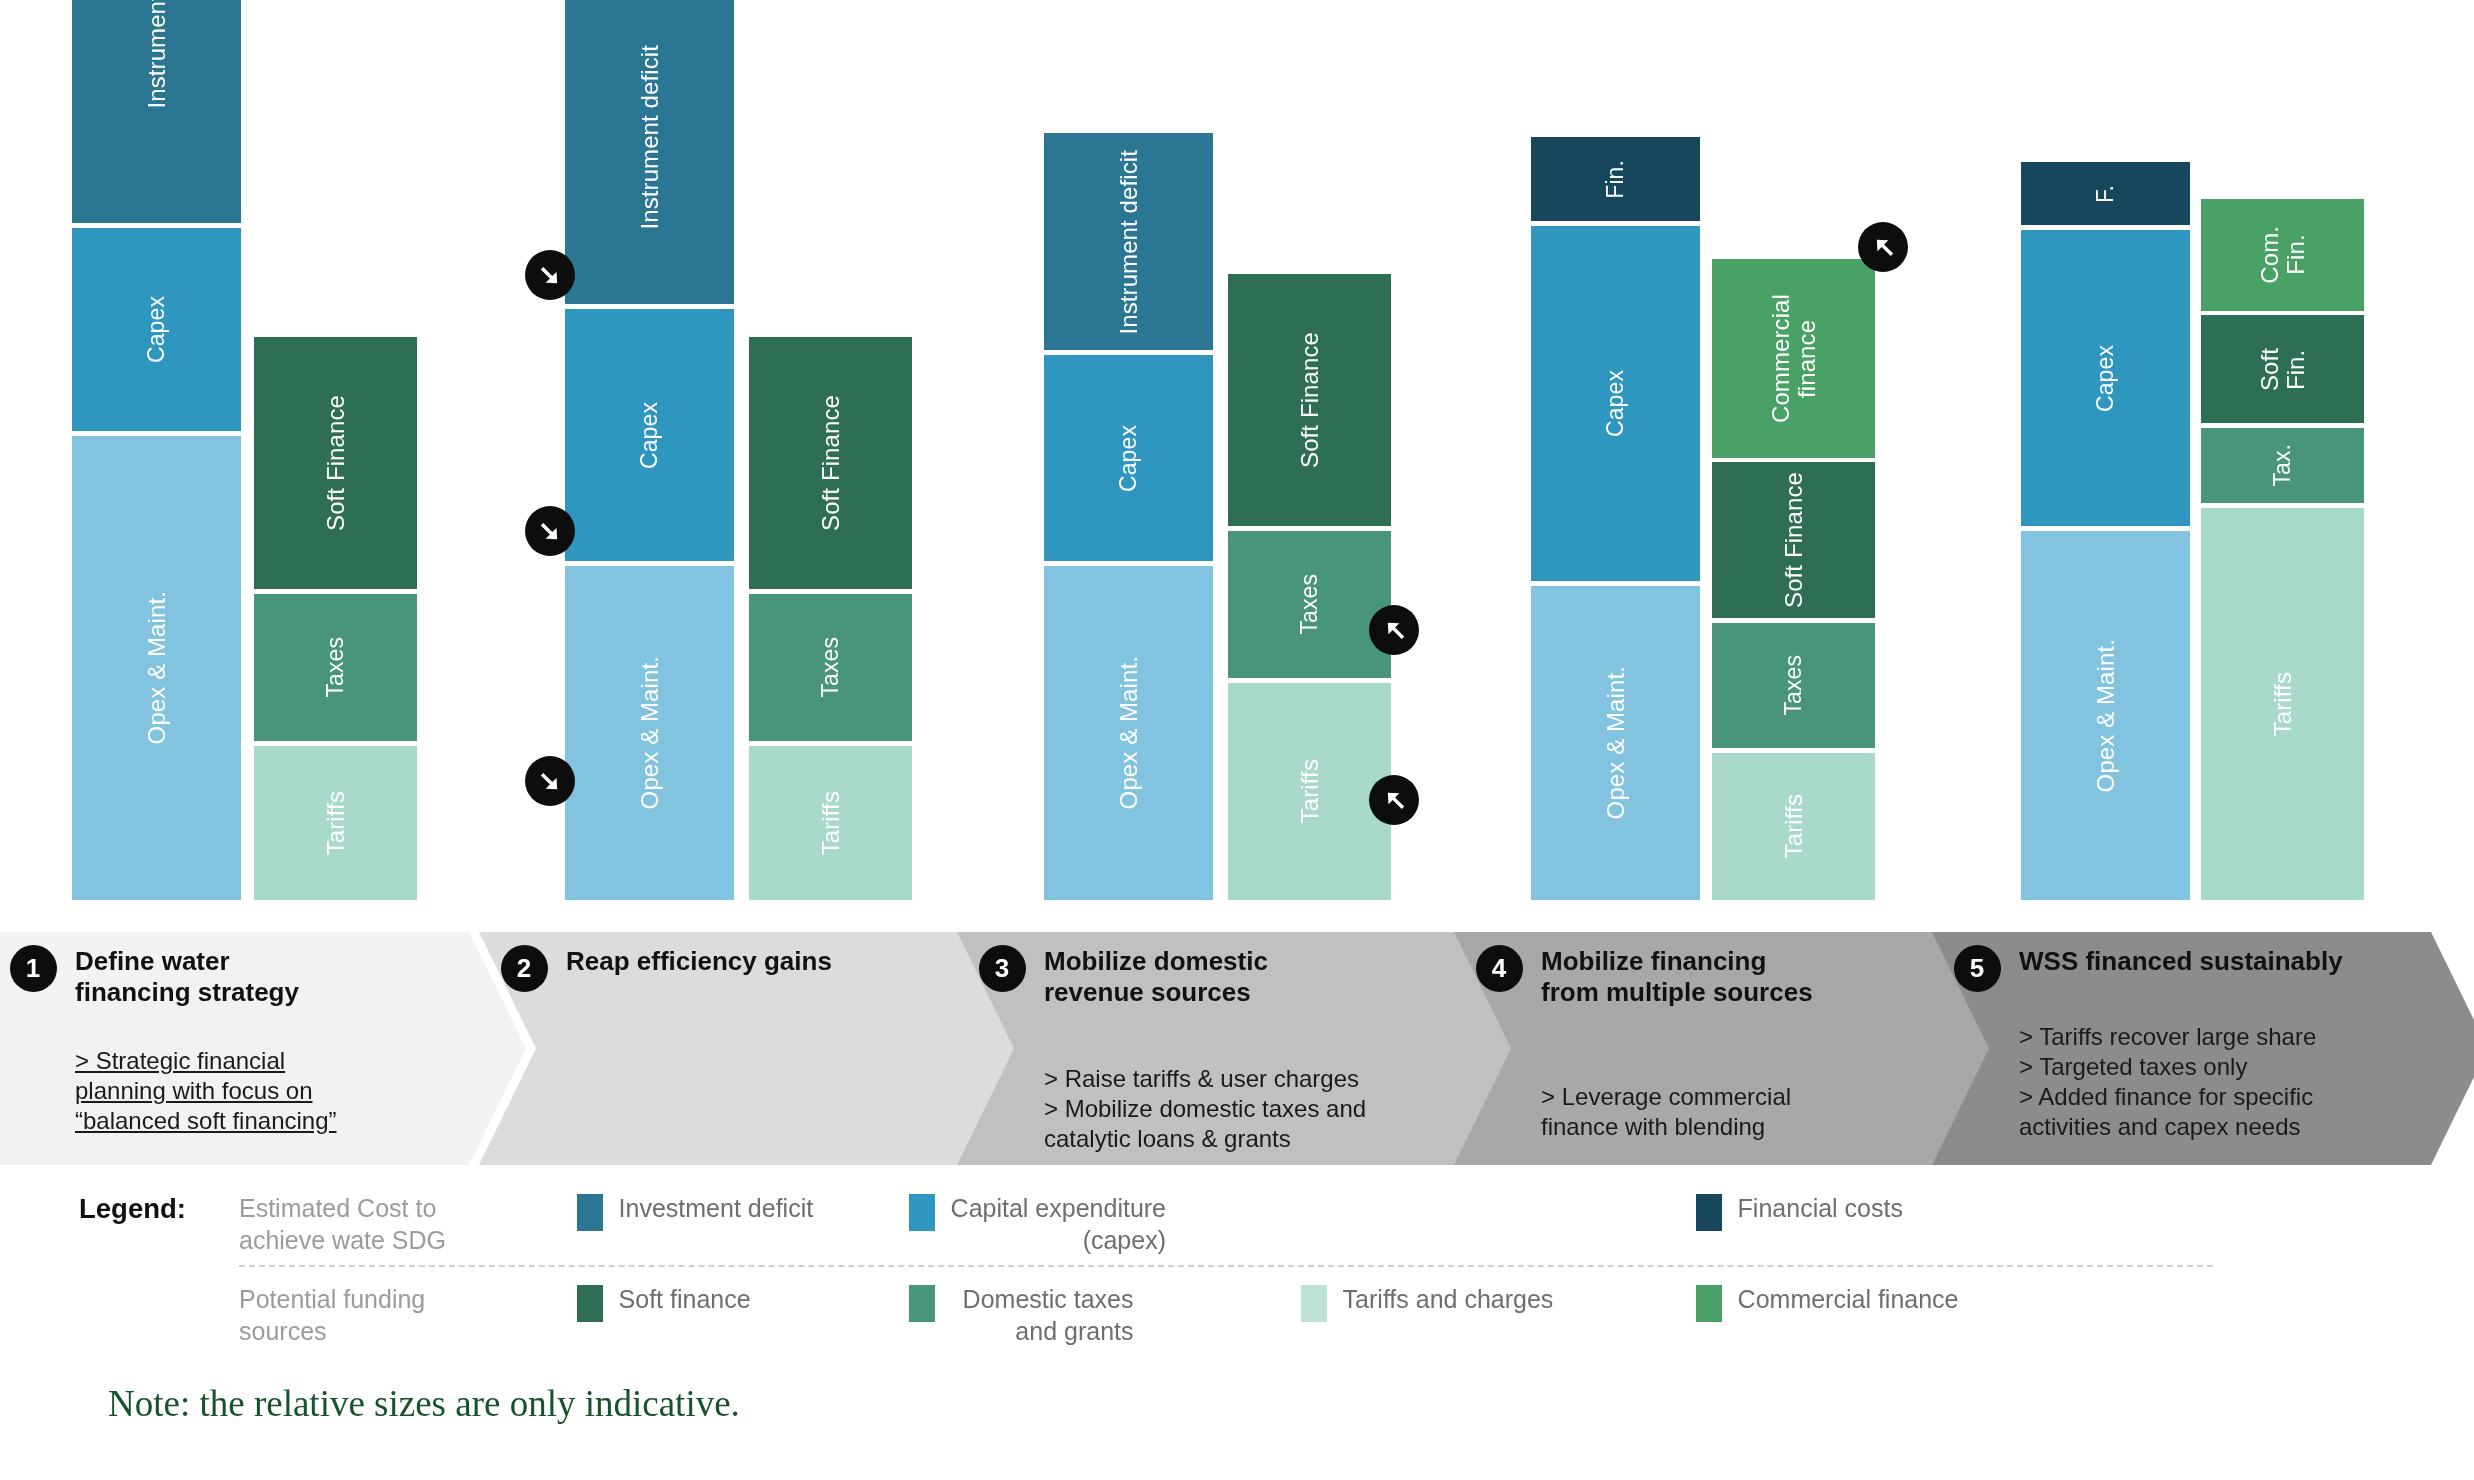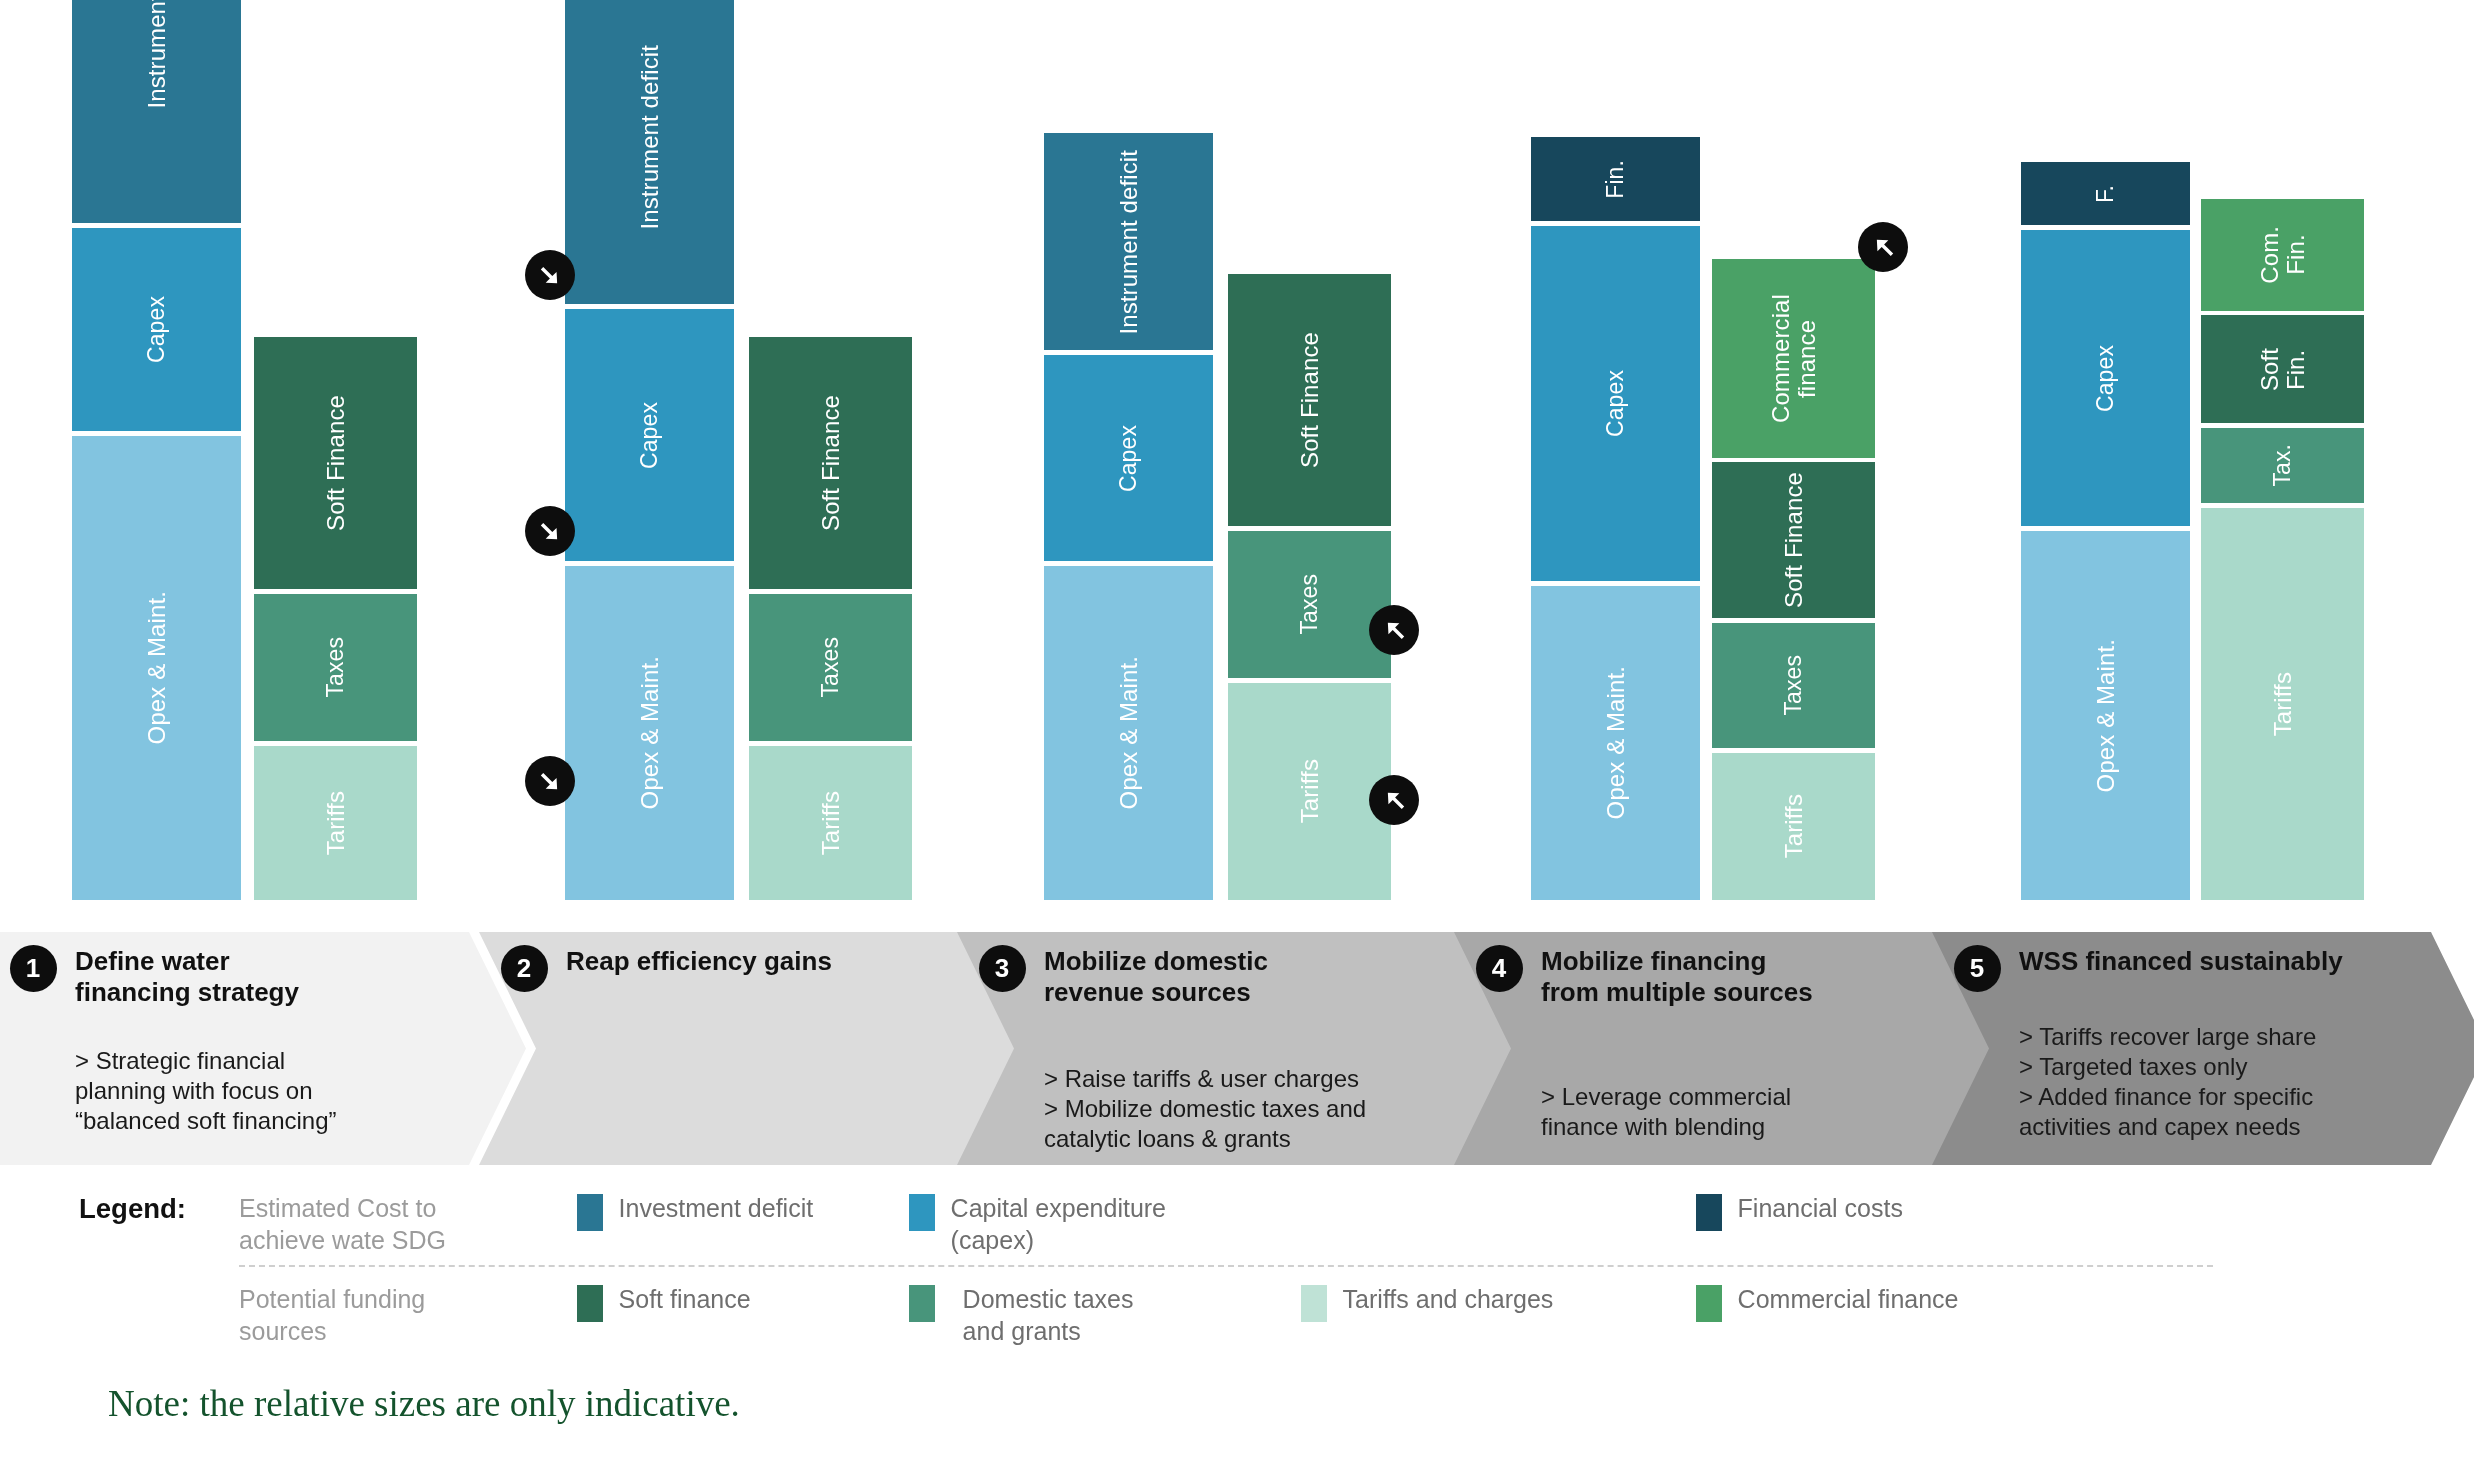--- a/index.html
+++ b/index.html
@@ -74,21 +74,21 @@
   }
   .legend-group-label{
     position:absolute;font-size:25px;color:#9b9b9b;line-height:1.28;white-space:pre-line;
   }
   .legend-sep{
     position:absolute;left:239px;top:84px;width:1974px;height:0;
     border-top:2.4px dashed #cfcfcf;
   }
   .leg-item{position:absolute;display:flex;align-items:flex-start;}
   .swatch{width:26px;height:37px;flex:0 0 auto;margin-right:15.6px;margin-top:2.4px;}
-  .leg-text{font-size:25px;color:#6e6e6e;line-height:1.28;white-space:pre-line;}
+  .leg-text{font-size:25px;color:#6e6e6e;line-height:1.28;white-space:pre-line;text-align:right;}
   
   #note{
     position:absolute;left:108px;top:1382px;
     font-family:Liberation Serif, serif;
     font-size:37px;color:#14532d;
   }
 </style>
 </head>
 <body>
 
@@ -243,21 +243,21 @@
       </svg>
     </div>
   </div>
 
 <div id="steps">
     <div class="chev first" style="left: -12px; width: 538px; z-index: 10;">
       <div class="body" style="background: rgb(242, 242, 242);"></div>
       <div class="num">1</div>
       <div class="title" style="white-space: pre-line;">Define water
 financing strategy</div>
-      <div class="bullets" style="top: 114px;">
+      <div class="bullets" style="top: 114px; text-decoration: underline;">
         <div>&gt; Strategic financial
 planning with focus on
 “balanced soft financing”</div>
       </div>
     </div>
     <div class="chev" style="left: 479px; width: 538px; z-index: 11;">
       <div class="body" style="background: rgb(220, 220, 220);"></div>
       <div class="num">2</div>
       <div class="title" style="white-space: pre-line;">Reap efficiency gains</div>
     </div>

